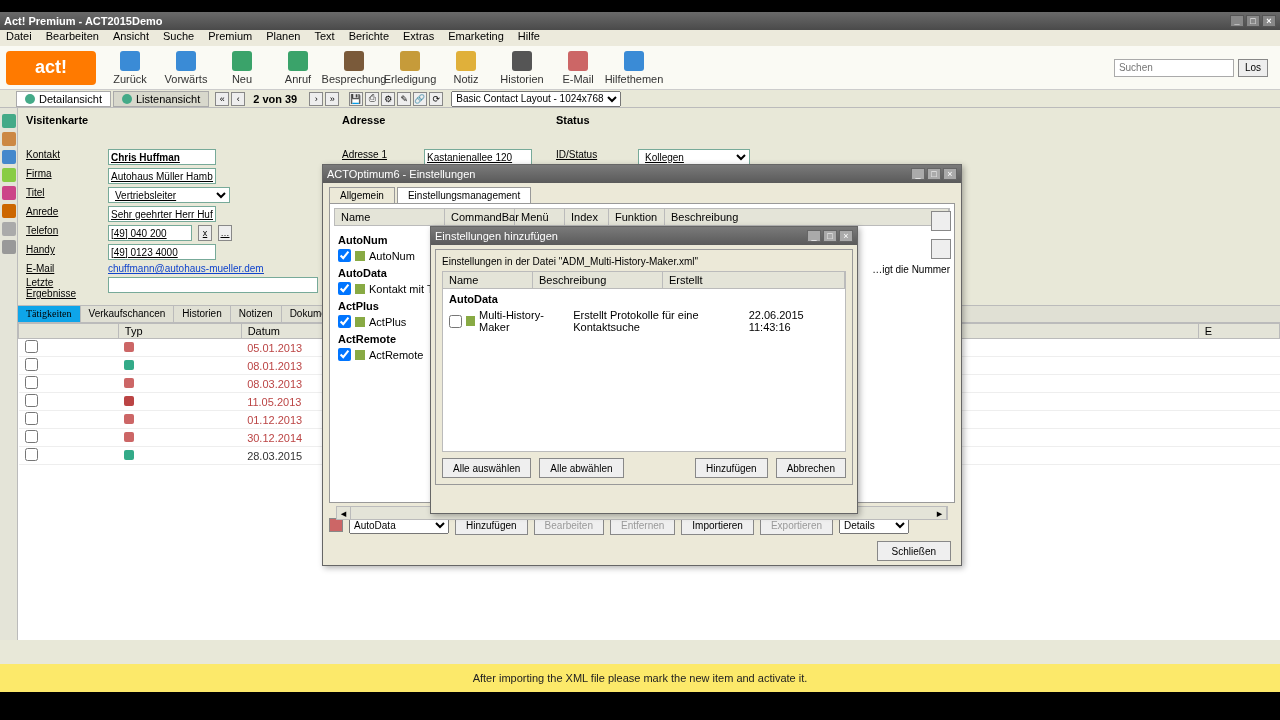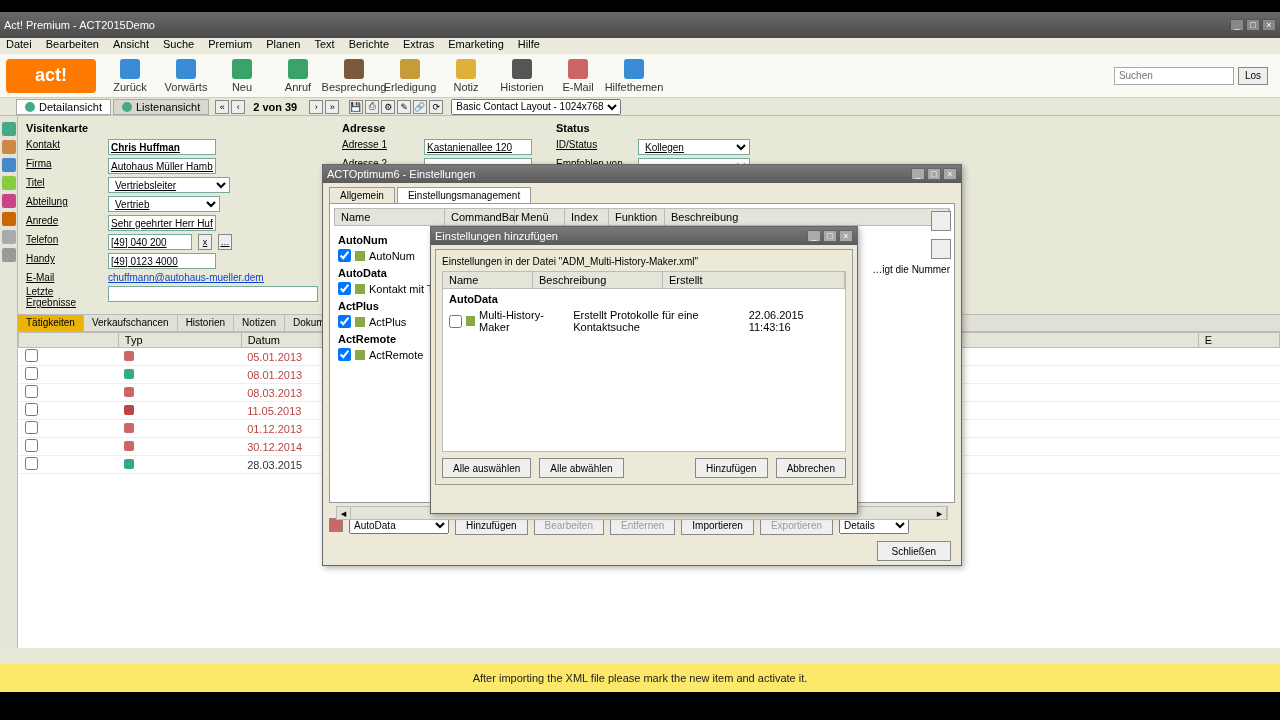--- a/index.html
+++ b/index.html
@@ -1,18 +1,18 @@
 <!DOCTYPE html>
 <html><head>
 <meta charset="utf-8">
 <style>
 * { margin:0; padding:0; box-sizing:border-box; font-family:Tahoma,Arial,sans-serif; font-size:11px; }
 body { background:#000; width:1280px; height:720px; position:relative; overflow:hidden; }
 .app { position:absolute; left:0; top:12px; width:1280px; height:656px; background:#e8e8d8; }
-.titlebar { height:26px; background:linear-gradient(#6a6a6a,#4a4a4a); color:#fff; display:flex; align-items:center; padding:0 4px; font-size:10px; }
+.titlebar { height:18px; background:linear-gradient(#6a6a6a,#4a4a4a); color:#fff; display:flex; align-items:center; padding:0 4px; font-size:10px;font-weight:bold; }
 .titlebar .wc { margin-left:auto; display:flex; gap:2px; }
 .titlebar .wc span { width:14px; height:12px; background:#888; border:1px solid #555; display:inline-flex; align-items:center; justify-content:center; font-size:9px; cursor:pointer; }
 .menubar { height:16px; background:#eceadc; display:flex; align-items:flex-start; padding:0 6px; gap:14px; font-size:11px; }
 .menubar span { cursor:pointer; }
 .toolbar { height:44px; background:#fafaf4; border-bottom:1px solid #ccc; display:flex; align-items:center; padding:0 6px; gap:8px; }
 .logo { width:90px; height:34px; background:#ff7a00; border-radius:4px; color:#fff; font-weight:bold; font-size:18px; display:flex; align-items:center; justify-content:center; }
 .tbtn { display:flex; flex-direction:column; align-items:center; justify-content:center; width:52px; height:40px; cursor:pointer; font-size:10px; color:#333; }
 .tbtn .ic { width:20px; height:20px; border-radius:3px; margin-bottom:2px; }
 .search { margin-left:auto; display:flex; align-items:center; gap:4px; margin-right:6px; }
 .search input { width:120px; height:18px; border:1px solid #aaa; padding:0 4px; font-size:10px; }
@@ -25,32 +25,32 @@
 .nav-icons span { width:14px; height:14px; border:1px solid #888; background:#eee; cursor:pointer; display:inline-flex; align-items:center; justify-content:center; font-size:9px; }
 .layoutsel { margin-left:6px; }
 .layoutsel select { font-size:10px; height:16px; }
 
 .main { display:flex; height:calc(100% - 18px - 16px - 44px - 18px - 28px); }
 .sidebar { width:18px; background:#e4e4d8; border-right:1px solid #bbb; display:flex; flex-direction:column; gap:4px; padding-top:6px; align-items:center; }
 .sidebar span { width:14px; height:14px; border-radius:2px; cursor:pointer; }
 .content { flex:1; display:flex; flex-direction:column; background:#e8e8d8; }
 .formarea { padding:6px 8px; display:flex; gap:24px; }
 .col { display:flex; flex-direction:column; gap:3px; }
-.col .hdr { font-weight:bold; margin-bottom:2px; }
+.col .hdr { font-weight:bold; margin-bottom:20px; }
 .fld { display:flex; gap:6px;text-decoration:underline; }
 .fld label { width:76px; font-size:10px; }
 .fld input, .fld select { height:16px; font-size:10px; border:1px solid #7a9; background:#fff; padding:0 2px; }
 .fld input { width:108px; }
 .fld.sm input { width:84px; }
 .fld .mini { width:14px; height:16px; border:1px solid #888; background:#eee; cursor:pointer; display:inline-flex; align-items:center; justify-content:center; font-size:9px; }
 .fld a { color:#14c; text-decoration:underline; font-size:10px; }
 
 .bottomtabs { height:18px; display:flex; border-top:1px solid #bbb; border-bottom:1px solid #bbb; background:#e0e0d4; }
 .bottomtabs span { padding:2px 8px; border-right:1px solid #bbb; font-size:10px; cursor:pointer; }
-.bottomtabs span.active { background:#eab308; }
+.bottomtabs span.active { background:#0ea5e9;font-family:Liberation Serif, serif; }
 .filterrow { height:18px; display:flex; align-items:center; gap:6px; padding:0 6px; background:#e8e8d8; font-size:10px; }
 .filterrow select { font-size:10px; height:16px; }
 .options-link { margin-left:auto; margin-right:6px; cursor:pointer; }
 
 .grid { flex:1; background:#fff; overflow:auto; font-size:10px; }
 .grid table { border-collapse:collapse; width:100%; }
 .grid th { background:#e4e4d8; border:1px solid #bbb; padding:1px 6px; text-align:left; font-weight:normal; }
 .grid td { border-bottom:1px solid #eee; padding:1px 6px; }
 .grid .link { color:#14c; text-decoration:underline; cursor:pointer; }
 .grid input[type=checkbox] { margin:0; }
@@ -229,24 +229,20 @@
             </div>
           <div class="fld">
               <label>Firma</label>
               <input value="Autohaus Müller Hamburg" style="">
             </div>
           <div class="fld">
               <label>Titel</label>
               <select style="width:122px;"><option>Vertriebsleiter</option></select>
             </div>
           <div class="fld">
-              <label>Abteilung</label>
-              <select style="width:112px;"><option>Vertrieb</option></select>
-            </div>
-          <div class="fld">
               <label>Anrede</label>
               <input value="Sehr geehrter Herr Huffman" style="">
             </div>
           <div class="fld sm">
               <label>Telefon</label>
               <input value="[49] 040 200" style="">
               <span class="mini">x</span>
               <span class="mini">…</span>
             </div>
           <div class="fld">

